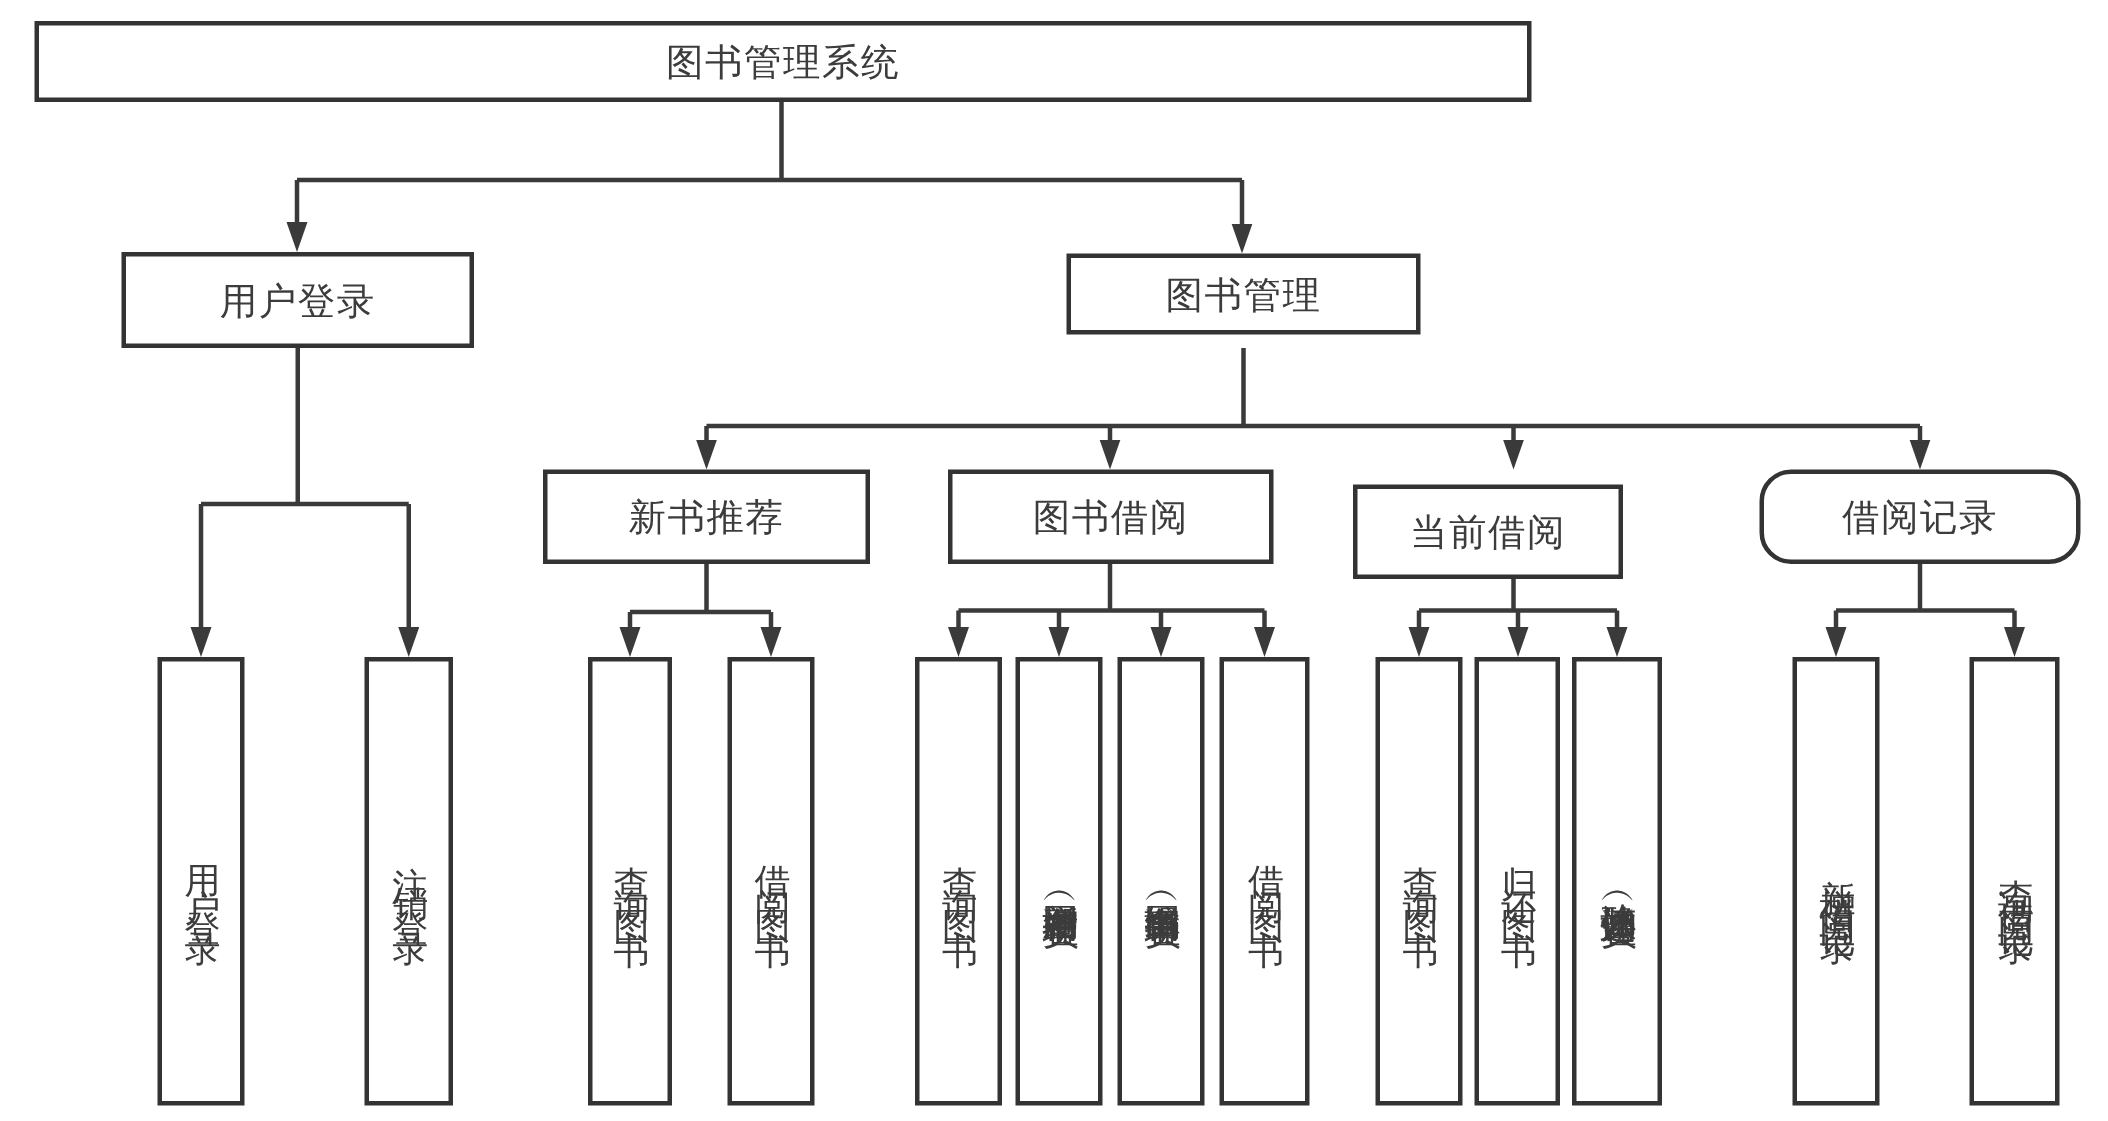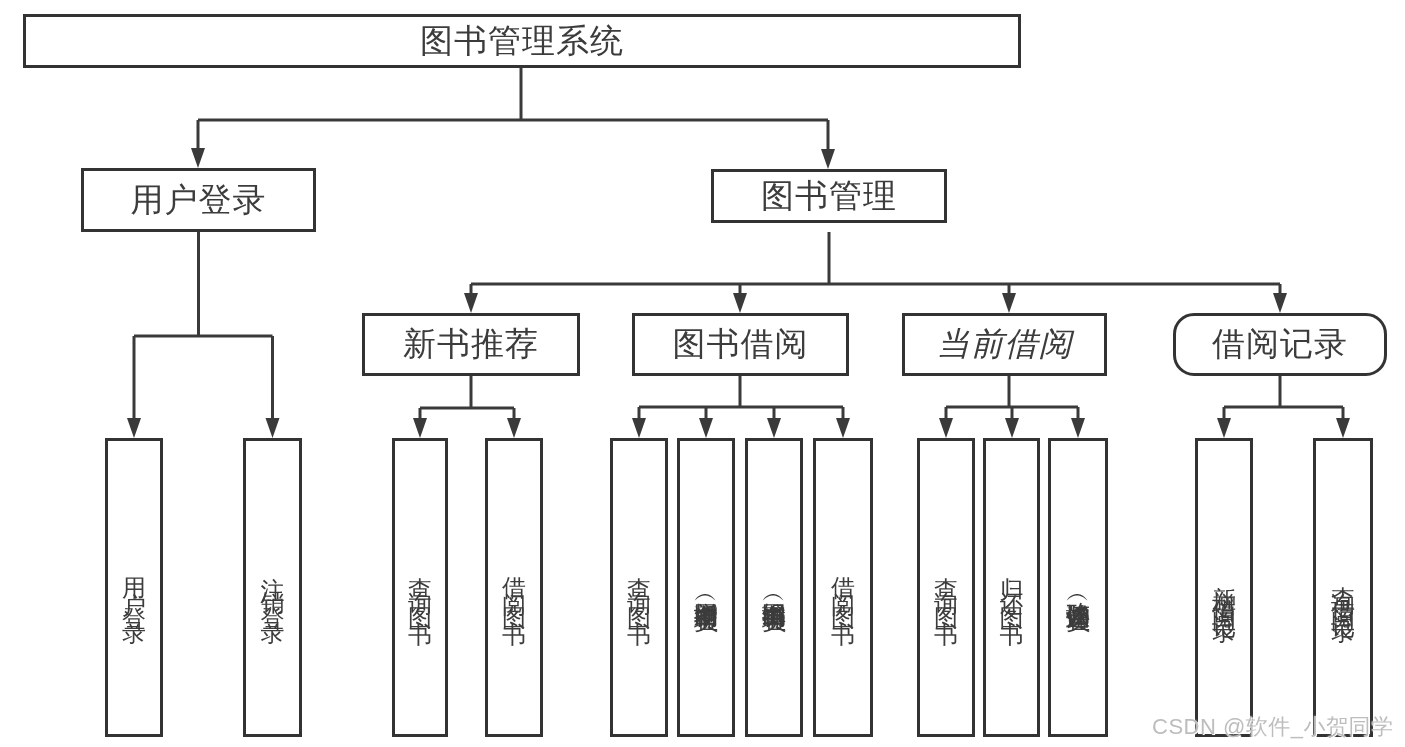--- a/index.html
+++ b/index.html
@@ -14,21 +14,21 @@
   .node{
     position:absolute;
     background:#ffffff;
     border:3px solid #333333;
     box-sizing:border-box;
     display:flex;
     align-items:center;
     justify-content:center;
     color:#3c3c3c;
   }
-  .node.h{font-size:33px;letter-spacing:1px;}
+  .node.h{font-size:25px;letter-spacing:1px;}
   .node.v span{
     writing-mode:vertical-rl;
     text-orientation:mixed;
     font-size:24px;
     white-space:nowrap;
   }
   .node.v span.loose{letter-spacing:15px;}
   .node.v span.mid{letter-spacing:7px;}
   .node.v span.tight{letter-spacing:1px;}
   #watermark{
@@ -87,21 +87,21 @@
         <path d="M1343,407 V424" marker-end="url(#arrow)"></path>
       </g>
   </svg>
 
   <div id="nodes">
       <div class="node h" style="left: 23px; top: 14px; width: 998px; height: 54px;">图书管理系统</div>
       <div class="node h" style="left: 81px; top: 168px; width: 235px; height: 64px;">用户登录</div>
       <div class="node h" style="left: 711px; top: 169px; width: 236px; height: 54px;">图书管理</div>
       <div class="node h" style="left: 362px; top: 313px; width: 218px; height: 63px;">新书推荐</div>
       <div class="node h" style="left: 632px; top: 313px; width: 217px; height: 63px;">图书借阅</div>
-      <div class="node h" style="left: 902px; top: 313px; width: 205px; height: 63px; font-style: italic;">当前借阅</div>
+      <div class="node h" style="left: 902px; top: 323px; width: 180px; height: 63px;">当前借阅</div>
       <div class="node h" style="left: 1173px; top: 313px; width: 214px; height: 63px; border-radius: 21px;">借阅记录</div>
       <div class="node v" style="left: 105px; top: 438px; width: 58px; height: 299px;">
         <span class="loose">用户登录</span>
       </div>
       <div class="node v" style="left: 243px; top: 438px; width: 59px; height: 299px;">
         <span class="loose">注销登录</span>
       </div>
       <div class="node v" style="left: 392px; top: 438px; width: 56px; height: 299px;">
         <span class="loose">查询图书</span>
       </div>
@@ -130,14 +130,13 @@
         <span class="tight">确认归还（管理员）</span>
       </div>
       <div class="node v" style="left: 1195px; top: 438px; width: 58px; height: 299px;">
         <span class="mid">新增借阅记录</span>
       </div>
       <div class="node v" style="left: 1313px; top: 438px; width: 60px; height: 299px;">
         <span class="mid">查询借阅记录</span>
       </div>
     </div>
 
-  <div id="watermark">CSDN @软件_小贺同学</div>
 </div>
 
 </body></html>

